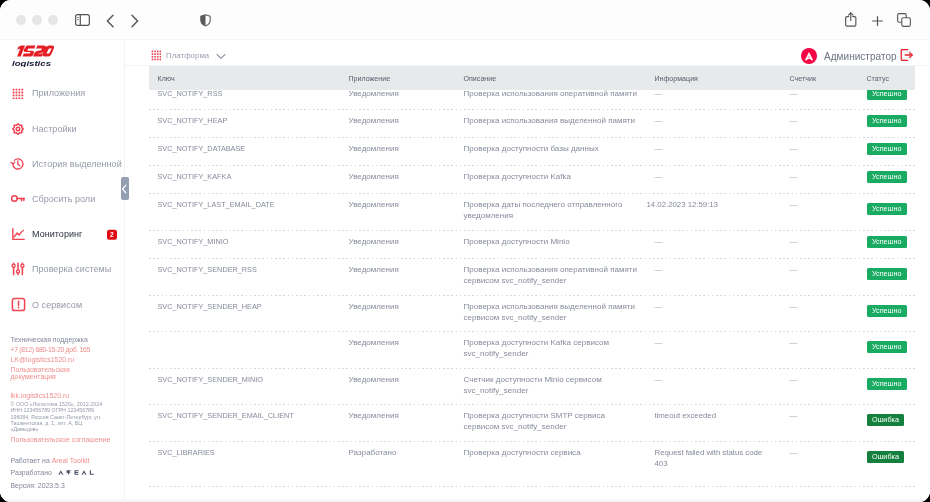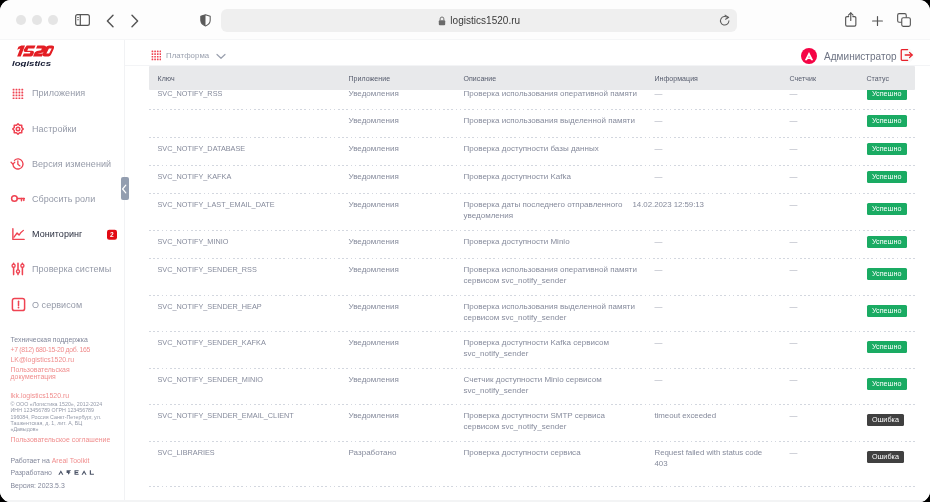--- a/index.html
+++ b/index.html
@@ -77,21 +77,21 @@
     .row{position:relative;box-sizing:border-box;}
   .row::after{content:"";position:absolute;left:0;right:0;bottom:0;height:1px;
      background-image:repeating-linear-gradient(to right,#d3d7df 0,#d3d7df 1.6px,transparent 1.6px,transparent 4.2px);}
   .row .c{position:absolute;top:6.6px;font-size:8.0px;color:#868b9c;letter-spacing:0.02px;line-height:10.4px;}
   .row .c-key{font-size:7.3px;letter-spacing:0.0px;}
   .row .c-info{font-size:7.9px;letter-spacing:-0.05px;}
   .row .dash{color:#a3a8b5;}
   .badge{position:absolute;top:5.8px;display:inline-block;border-radius:1.5px;color:#fff;
          font-size:7.2px;line-height:11.2px;height:11.2px;padding:0 5.4px;letter-spacing:0.04px;white-space:nowrap;}
   .badge.ok{background:#1aab63;}
-  .badge.error{background:#404040;}
+  .badge.error{background:#15803d;}
 </style>
 </head>
 <body>
 
 <div id="win">
 
   <div id="chrome">
     <div class="tl">
       <span class="dot"></span>
       <span class="dot"></span>
@@ -114,35 +114,20 @@
       <svg width="13" height="14" viewBox="0 0 13 14">
           <path d="M4.0 1.3 L9.6 7.0 L4.0 12.7" fill="none" stroke="#555" stroke-width="1.45" stroke-linecap="round" stroke-linejoin="round"></path>
         </svg>
     </span>
     <span class="cbtn" id="shield">
       <svg width="11" height="12.5" viewBox="0 0 11 12.5">
           <path d="M5.5 0.7 L10.2 2.35 V6.3 c0 3.0 -2.6 4.85 -4.7 5.6 C3.4 11.15 0.8 9.3 0.8 6.3 V2.35 Z" fill="none" stroke="#5a5a5a" stroke-width="1.05" stroke-linejoin="round"></path>
           <path d="M5.5 0.7 L0.8 2.35 V6.3 c0 3.0 2.6 4.85 4.7 5.6 Z" fill="#5a5a5a"></path>
         </svg>
     </span>
-    <div id="urlbar">
-      <span class="lockwrap">
-        <svg width="8" height="10" viewBox="0 0 8 10">
-            <path d="M2.15 4.3 V2.85 a1.85 1.85 0 0 1 3.7 0 V4.3" fill="none" stroke="#6a6a6a" stroke-width="0.95"></path>
-            <rect x="0.8" y="4.2" width="6.4" height="5.0" rx="1.0" fill="#6a6a6a"></rect>
-          </svg>
-      </span>
-      <span id="urltext">logistics1520.ru</span>
-      <span class="cbtn" id="reload">
-        <svg width="12" height="12.5" viewBox="0 0 12 13">
-            <path d="M10.1 7.1 a4.4 4.4 0 1 1 -1.35 -3.2" fill="none" stroke="#5a5a5a" stroke-width="1.05" stroke-linecap="round"></path>
-            <path d="M6.0 1.2 L9.9 3.5 L6.6 5.5" fill="none" stroke="#5a5a5a" stroke-width="1.05" stroke-linecap="round" stroke-linejoin="round"></path>
-          </svg>
-      </span>
-    </div>
     <span class="cbtn" id="share">
       <svg width="11.5" height="15" viewBox="0 0 11.5 15">
           <path d="M5.75 0.9 V8.4" fill="none" stroke="#555" stroke-width="1.15" stroke-linecap="round"></path>
           <path d="M3.45 3.2 L5.75 0.85 L8.05 3.2" fill="none" stroke="#555" stroke-width="1.15" stroke-linecap="round" stroke-linejoin="round"></path>
           <path d="M3.7 4.6 H1.95 a1.3 1.3 0 0 0 -1.3 1.3 V12.8 a1.3 1.3 0 0 0 1.3 1.3 H9.55 a1.3 1.3 0 0 0 1.3 -1.3 V5.9 a1.3 1.3 0 0 0 -1.3 -1.3 H7.8" fill="none" stroke="#555" stroke-width="1.15" stroke-linecap="round" stroke-linejoin="round"></path>
         </svg>
     </span>
     <span class="cbtn" id="newtab">
       <svg width="11" height="10" viewBox="0 0 11 10">
           <path d="M5.5 0.6 V9.4 M0.6 5 H10.4" fill="none" stroke="#555" stroke-width="1.2" stroke-linecap="round"></path>
@@ -204,21 +189,21 @@
           <span class="nl">Настройки</span>
         </div>
         <div class="nav">
           <span class="ni">
             <svg width="15.5" height="15.5" viewBox="0 0 16 16">
               <path d="M3.0 8.2 a5.2 5.2 0 1 0 1.55 -3.7" fill="none" stroke="#ef4352" stroke-width="1.35" stroke-linecap="round"></path>
               <path d="M1.1 6.5 L3.0 8.4 L4.9 6.5" fill="none" stroke="#ef4352" stroke-width="1.35" stroke-linecap="round" stroke-linejoin="round"></path>
               <path d="M8.1 5.1 V8.4 L10.3 10.2" fill="none" stroke="#ef4352" stroke-width="1.35" stroke-linecap="round" stroke-linejoin="round"></path>
             </svg>
           </span>
-          <span class="nl">Версия изменений</span>
+          <span class="nl">История выделенной</span>
         </div>
         <div class="nav">
           <span class="ni">
             <svg width="17" height="17" viewBox="0 0 17 17">
               <circle cx="4.7" cy="8.5" r="3.0" fill="none" stroke="#ef4352" stroke-width="1.6"></circle>
               <path d="M7.7 8.5 H15.2" stroke="#ef4352" stroke-width="1.6" stroke-linecap="round"></path>
               <path d="M12.2 8.5 V11.0" stroke="#ef4352" stroke-width="1.6" stroke-linecap="round"></path>
               <path d="M14.7 8.5 V10.6" stroke="#ef4352" stroke-width="1.6" stroke-linecap="round"></path>
             </svg>
           </span>
@@ -345,20 +330,21 @@
     <div id="tbody" style="top: 17px;">
         <div class="row" style="height: 27px;">
           <span class="c c-key" style="left:9px;width:184px;">SVC_NOTIFY_RSS</span>
           <span class="c " style="left:200px;width:108px;">Уведомления</span>
           <span class="c " style="left:315px;width:176px;">Проверка использования оперативной памяти</span>
           <span class="c c-info dash" style="left:506px;width:112px;">—</span>
           <span class="c c-info dash" style="left:641px;">—</span>
           <span class="badge ok" style="left:718px;top:5.8px;">Успешно</span>
         </div>
         <div class="row" style="height: 28px;">
+          <span class="c c-key" style="left:9px;width:184px;">SVC_NOTIFY_HEAP</span>
           <span class="c " style="left:200px;width:108px;">Уведомления</span>
           <span class="c " style="left:315px;width:176px;">Проверка использования выделенной памяти</span>
           <span class="c c-info dash" style="left:506px;width:112px;">—</span>
           <span class="c c-info dash" style="left:641px;">—</span>
           <span class="badge ok" style="left:718px;top:5.8px;">Успешно</span>
         </div>
         <div class="row" style="height: 28px;">
           <span class="c c-key" style="left:9px;width:184px;">SVC_NOTIFY_DATABASE</span>
           <span class="c " style="left:200px;width:108px;">Уведомления</span>
           <span class="c " style="left:315px;width:176px;">Проверка доступности базы данных</span>
@@ -371,21 +357,21 @@
           <span class="c " style="left:200px;width:108px;">Уведомления</span>
           <span class="c " style="left:315px;width:176px;">Проверка доступности Kafka</span>
           <span class="c c-info dash" style="left:506px;width:112px;">—</span>
           <span class="c c-info dash" style="left:641px;">—</span>
           <span class="badge ok" style="left:718px;top:5.8px;">Успешно</span>
         </div>
         <div class="row" style="height: 37px;">
           <span class="c c-key" style="left:9px;width:184px;">SVC_NOTIFY_LAST_EMAIL_DATE</span>
           <span class="c " style="left:200px;width:108px;">Уведомления</span>
           <span class="c " style="left:315px;width:176px;">Проверка даты последнего отправленного уведомления</span>
-          <span class="c c-info" style="left:484px;width:112px;">14.02.2023 12:59:13</span>
+          <span class="c c-info" style="left:498px;width:112px;">14.02.2023 12:59:13</span>
           <span class="c c-info dash" style="left:641px;">—</span>
           <span class="badge ok" style="left:718px;top:9.8px;">Успешно</span>
         </div>
         <div class="row" style="height: 28px;">
           <span class="c c-key" style="left:9px;width:184px;">SVC_NOTIFY_MINIO</span>
           <span class="c " style="left:200px;width:108px;">Уведомления</span>
           <span class="c " style="left:315px;width:176px;">Проверка доступности Minio</span>
           <span class="c c-info dash" style="left:506px;width:112px;">—</span>
           <span class="c c-info dash" style="left:641px;">—</span>
           <span class="badge ok" style="left:718px;top:5.8px;">Успешно</span>
@@ -400,21 +386,20 @@
         </div>
         <div class="row" style="height: 36px;">
           <span class="c c-key" style="left:9px;width:184px;">SVC_NOTIFY_SENDER_HEAP</span>
           <span class="c " style="left:200px;width:108px;">Уведомления</span>
           <span class="c " style="left:315px;width:176px;">Проверка использования выделенной памяти сервисом svc_notify_sender</span>
           <span class="c c-info dash" style="left:506px;width:112px;">—</span>
           <span class="c c-info dash" style="left:641px;">—</span>
           <span class="badge ok" style="left:718px;top:9.8px;">Успешно</span>
         </div>
         <div class="row" style="height: 37px;">
-          <span class="c c-key" style="left:9px;width:184px;">SVC_NOTIFY_SENDER_KAFKA</span>
           <span class="c " style="left:200px;width:108px;">Уведомления</span>
           <span class="c " style="left:315px;width:176px;">Проверка доступности Kafka сервисом svc_notify_sender</span>
           <span class="c c-info dash" style="left:506px;width:112px;">—</span>
           <span class="c c-info dash" style="left:641px;">—</span>
           <span class="badge ok" style="left:718px;top:9.8px;">Успешно</span>
         </div>
         <div class="row" style="height: 36px;">
           <span class="c c-key" style="left:9px;width:184px;">SVC_NOTIFY_SENDER_MINIO</span>
           <span class="c " style="left:200px;width:108px;">Уведомления</span>
           <span class="c " style="left:315px;width:176px;">Счетчик доступности Minio сервисом svc_notify_sender</span>

